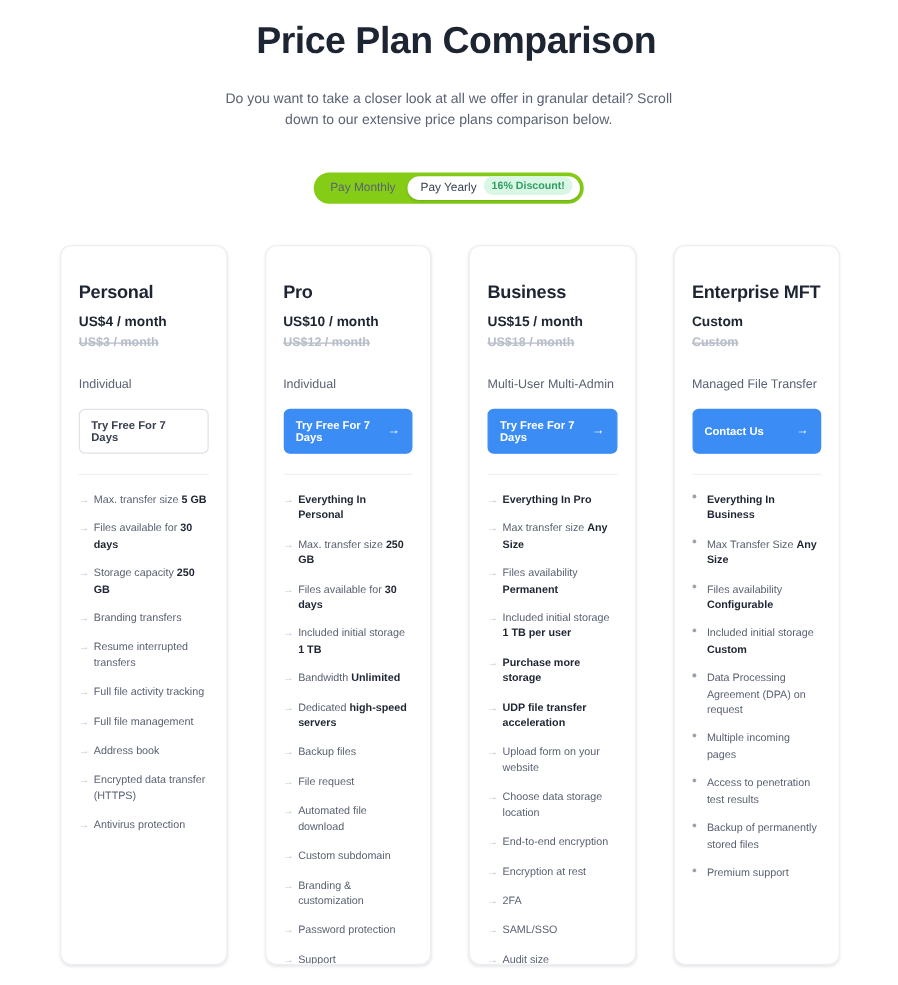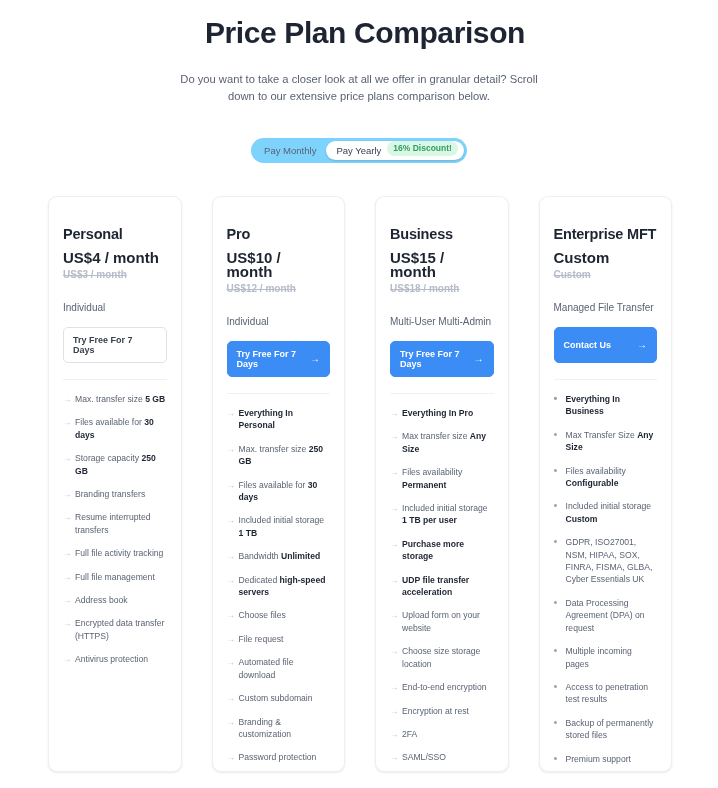--- a/index.html
+++ b/index.html
@@ -39,21 +39,21 @@
 
   
   .toggle-wrap {
     margin-top: 33px;
     display: flex;
     justify-content: center;
   }
   .toggle {
     display: inline-flex;
     align-items: center;
-    background: #7dd3fc;
+    background: #84cc16;
     border-radius: 16px;
     padding: 3px;
     height: 25px;
   }
   .toggle-opt {
     font-size: 9.5px;
     color: #5a6273;
     padding: 0 10px;
     height: 19px;
     line-height: 19px;
@@ -102,21 +102,21 @@
   }
   .plan-name {
     font-size: 14.5px;
     font-weight: bold;
     color: #1d2432;
     letter-spacing: -0.2px;
     line-height: 18px;
   }
   .plan-price {
     margin-top: 8px;
-    font-size: 15px;
+    font-size: 11px;
     font-weight: bold;
     color: #1d2432;
     line-height: 14px;
   }
   .plan-old-price {
     margin-top: 3px;
     font-size: 10px;
     font-weight: bold;
     color: #b6bcc8;
     text-decoration: line-through;
@@ -239,21 +239,21 @@
           <span class="cta-arrow">→</span>
         </div>
         <div class="divider"></div>
         <ul class="features">
           <li class="feature all-bold"><span class="bullet">→</span><span>Everything In Personal</span></li>
           <li class="feature"><span class="bullet">→</span><span>Max. transfer size <b>250 GB</b></span></li>
           <li class="feature"><span class="bullet">→</span><span>Files available for <b>30 days</b></span></li>
           <li class="feature"><span class="bullet">→</span><span>Included initial storage <b>1 TB</b></span></li>
           <li class="feature"><span class="bullet">→</span><span>Bandwidth <b>Unlimited</b></span></li>
           <li class="feature"><span class="bullet">→</span><span>Dedicated <b>high-speed servers</b></span></li>
-          <li class="feature"><span class="bullet">→</span><span>Choose files</span></li>
+          <li class="feature"><span class="bullet">→</span><span>Backup files</span></li>
           <li class="feature"><span class="bullet">→</span><span>File request</span></li>
           <li class="feature"><span class="bullet">→</span><span>Automated file download</span></li>
           <li class="feature"><span class="bullet">→</span><span>Custom subdomain</span></li>
           <li class="feature"><span class="bullet">→</span><span>Branding &amp; customization</span></li>
           <li class="feature"><span class="bullet">→</span><span>Password protection</span></li>
           <li class="feature"><span class="bullet">→</span><span>Support</span></li>
         </ul>
       </div>
       <div class="card">
         <div class="plan-name">Business</div>
@@ -266,21 +266,21 @@
         </div>
         <div class="divider"></div>
         <ul class="features">
           <li class="feature all-bold"><span class="bullet">→</span><span>Everything In Pro</span></li>
           <li class="feature"><span class="bullet">→</span><span>Max transfer size <b>Any Size</b></span></li>
           <li class="feature"><span class="bullet">→</span><span>Files availability <b>Permanent</b></span></li>
           <li class="feature"><span class="bullet">→</span><span>Included initial storage <b>1 TB per user</b></span></li>
           <li class="feature all-bold"><span class="bullet">→</span><span>Purchase more storage</span></li>
           <li class="feature all-bold"><span class="bullet">→</span><span>UDP file transfer acceleration</span></li>
           <li class="feature"><span class="bullet">→</span><span>Upload form on your website</span></li>
-          <li class="feature"><span class="bullet">→</span><span>Choose size storage location</span></li>
+          <li class="feature"><span class="bullet">→</span><span>Choose data storage location</span></li>
           <li class="feature"><span class="bullet">→</span><span>End-to-end encryption</span></li>
           <li class="feature"><span class="bullet">→</span><span>Encryption at rest</span></li>
           <li class="feature"><span class="bullet">→</span><span>2FA</span></li>
           <li class="feature"><span class="bullet">→</span><span>SAML/SSO</span></li>
           <li class="feature"><span class="bullet">→</span><span>Audit size</span></li>
           <li class="feature"><span class="bullet">→</span><span>Priority support</span></li>
         </ul>
       </div>
       <div class="card">
         <div class="plan-name">Enterprise MFT</div>
@@ -290,21 +290,21 @@
         <div class="cta filled">
           <span>Contact Us</span>
           <span class="cta-arrow">→</span>
         </div>
         <div class="divider"></div>
         <ul class="features">
           <li class="feature all-bold"><span class="bullet dot">•</span><span>Everything In Business</span></li>
           <li class="feature"><span class="bullet dot">•</span><span>Max Transfer Size <b>Any Size</b></span></li>
           <li class="feature"><span class="bullet dot">•</span><span>Files availability <b>Configurable</b></span></li>
           <li class="feature"><span class="bullet dot">•</span><span>Included initial storage <b>Custom</b></span></li>
-          <li class="feature"><span class="bullet dot">•</span><span>GDPR, ISO27001, NSM, HIPAA, SOX, FINRA, FISMA, GLBA, Cyber Essentials UK</span></li>
+          <li class="feature"><span class="bullet dot">•</span></li>
           <li class="feature"><span class="bullet dot">•</span><span>Data Processing Agreement (DPA) on request</span></li>
           <li class="feature"><span class="bullet dot">•</span><span>Multiple incoming pages</span></li>
           <li class="feature"><span class="bullet dot">•</span><span>Access to penetration test results</span></li>
           <li class="feature"><span class="bullet dot">•</span><span>Backup of permanently stored files</span></li>
           <li class="feature"><span class="bullet dot">•</span><span>Premium support</span></li>
         </ul>
       </div>
     </div>
 
 </div>

